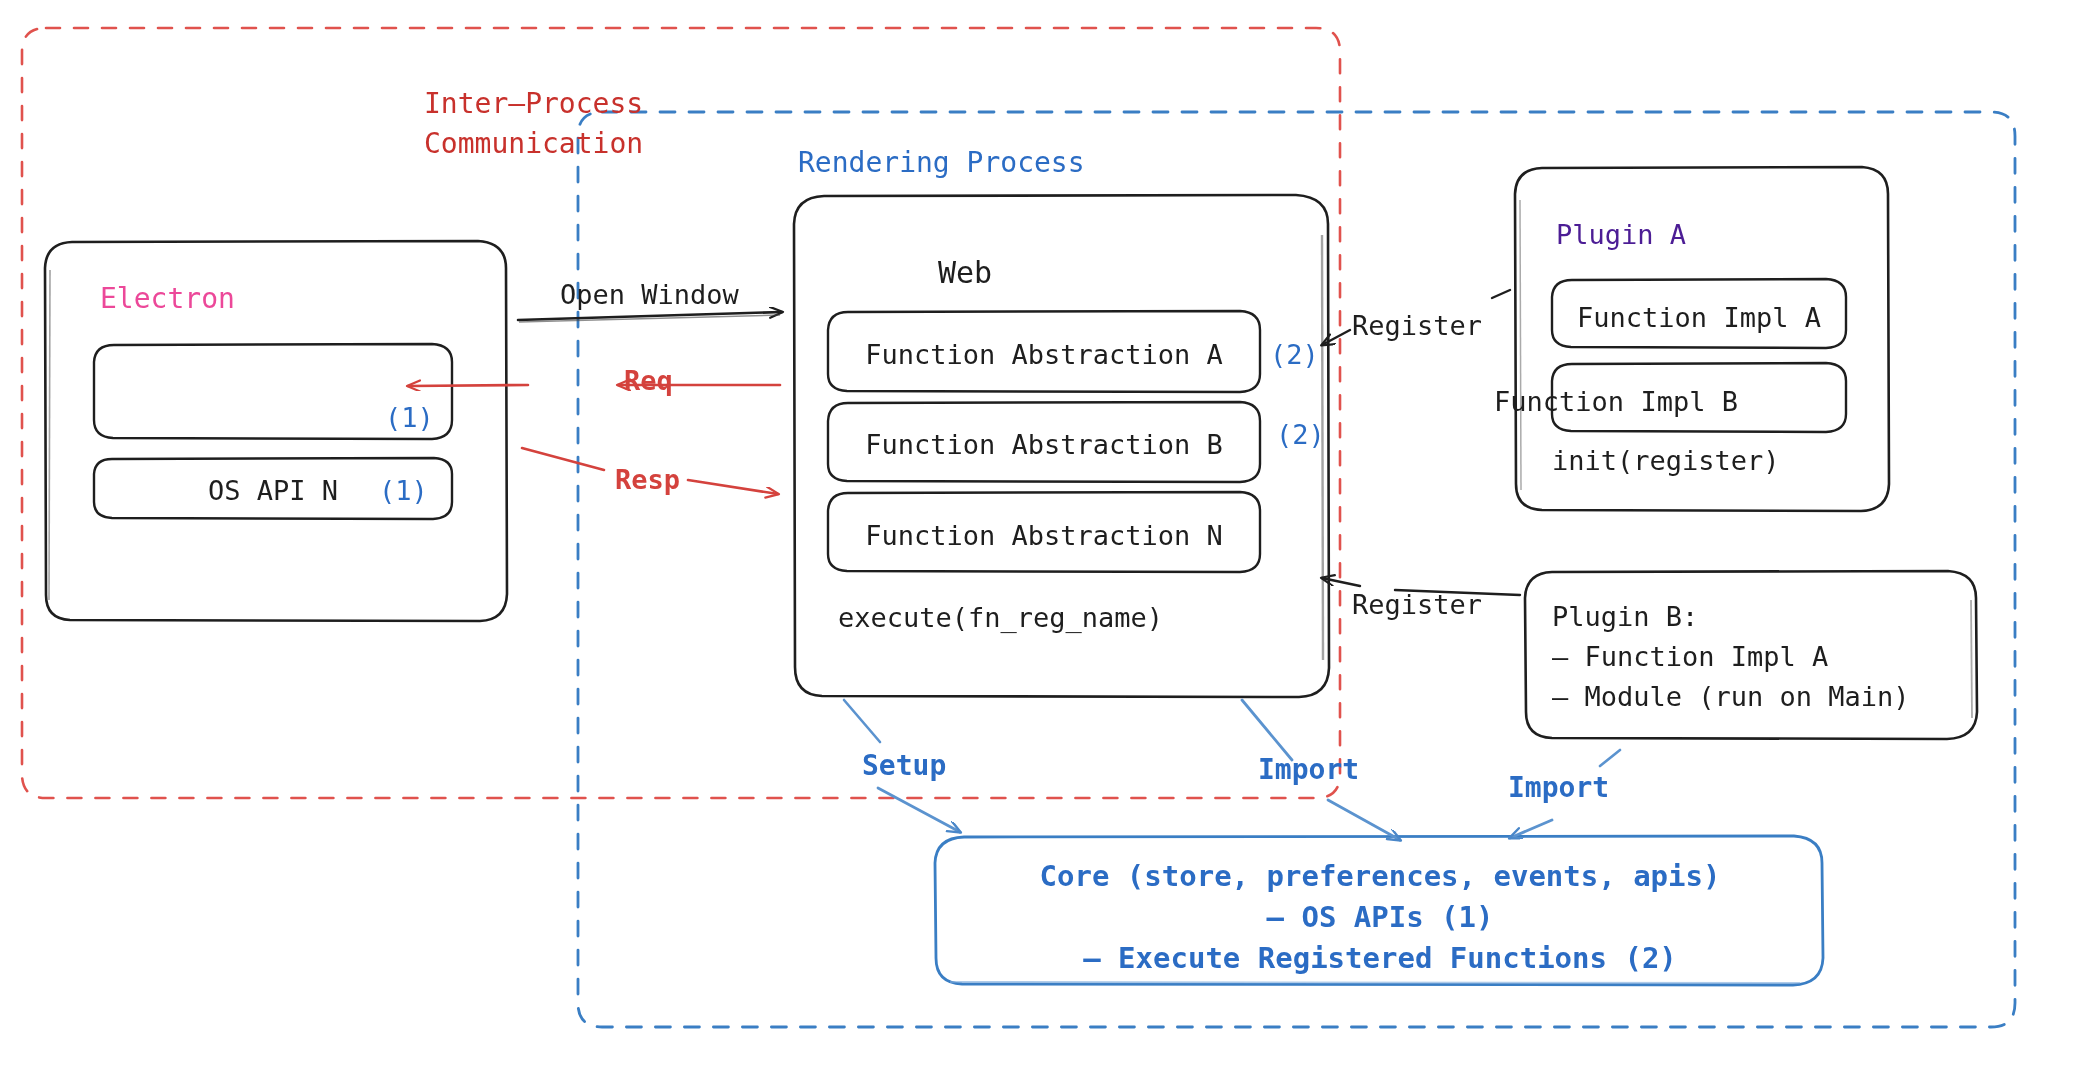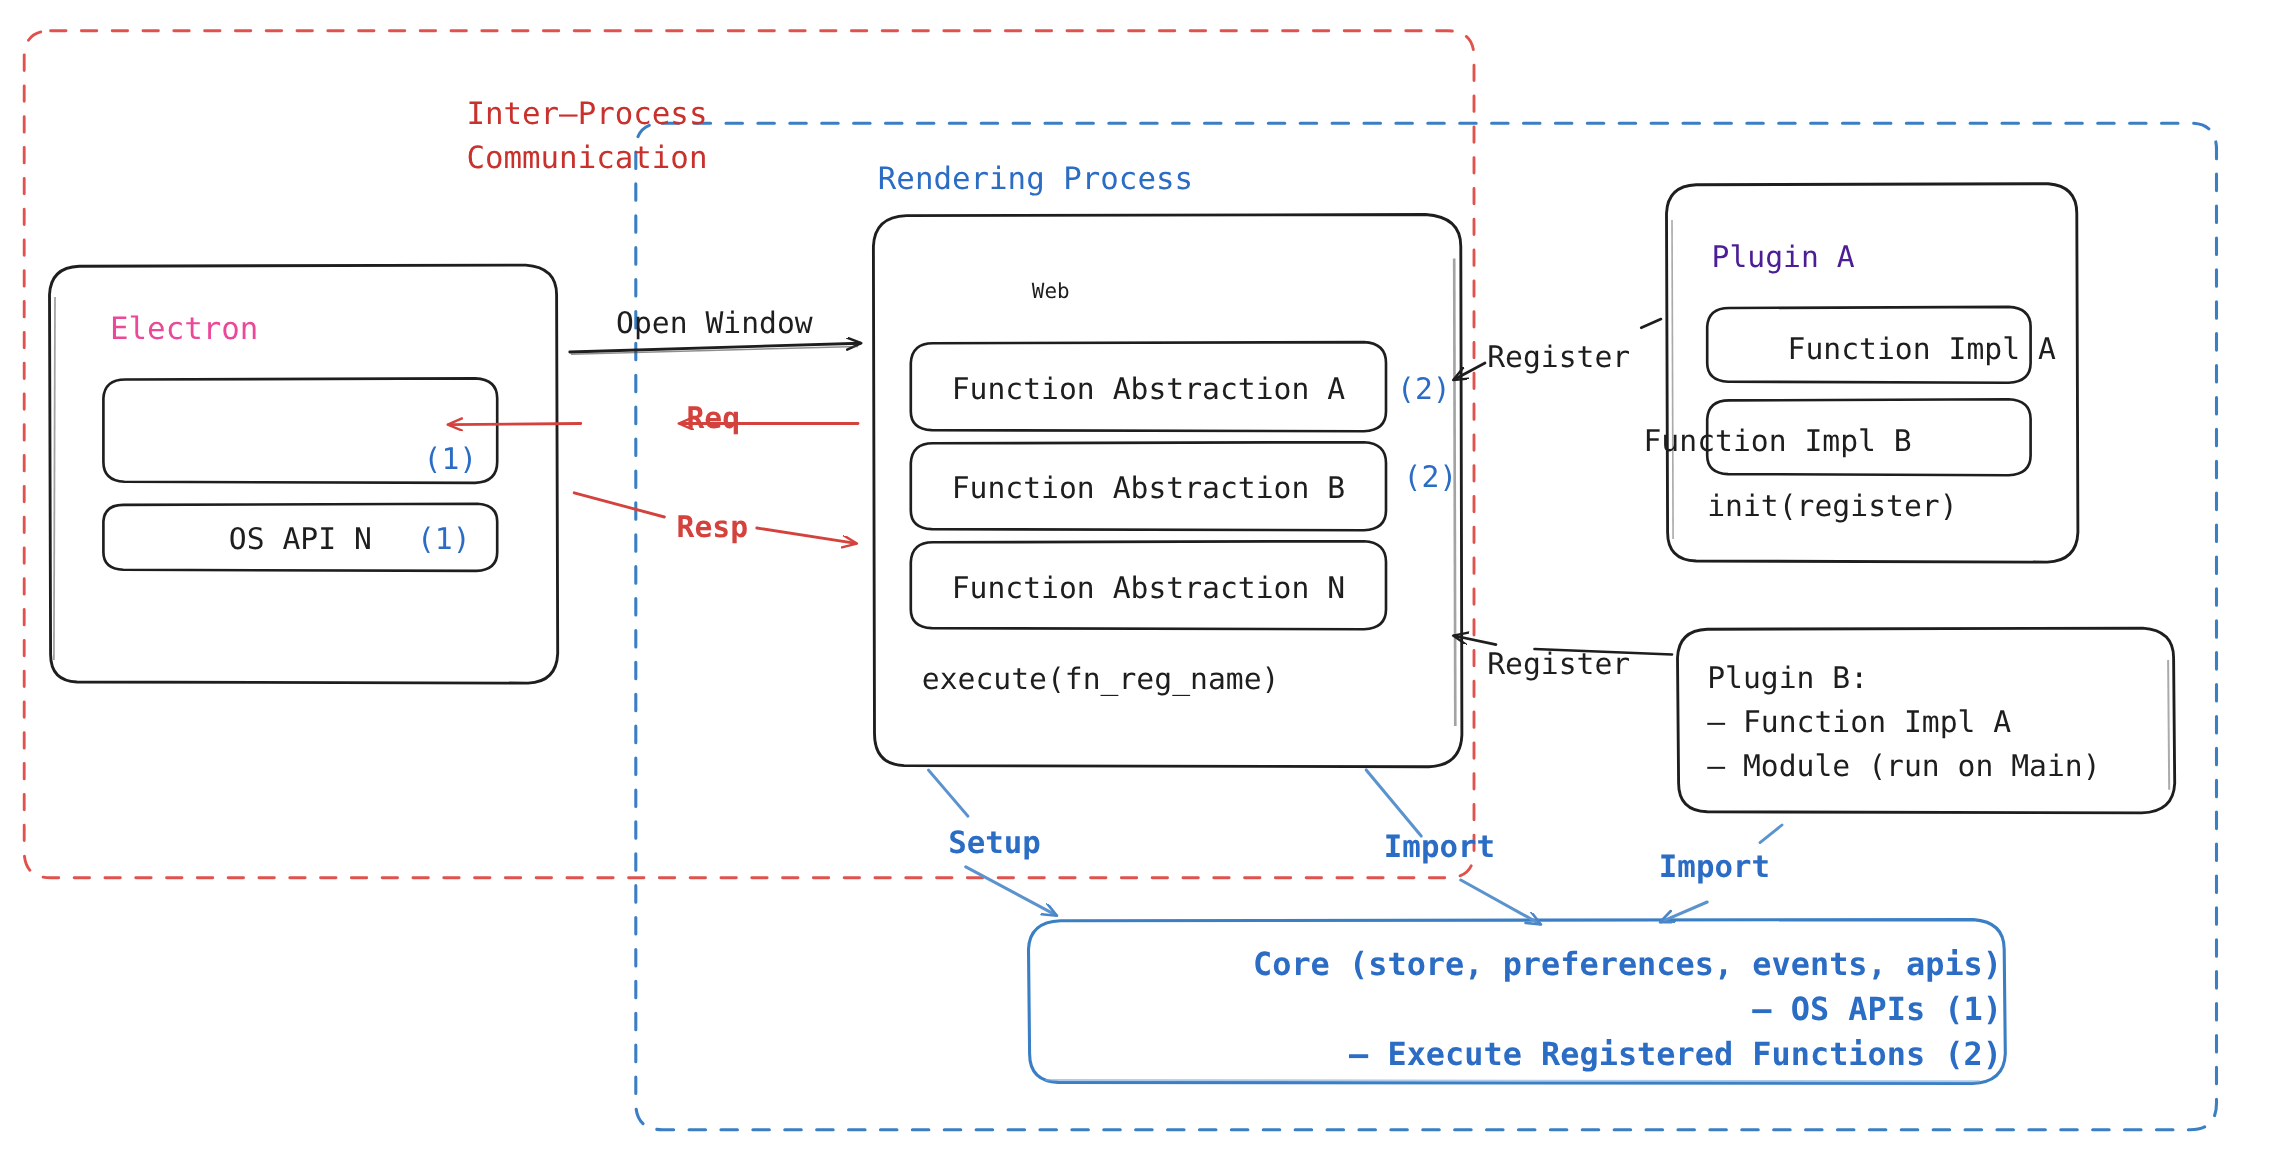--- a/index.html
+++ b/index.html
@@ -97,21 +97,21 @@
     left: 615px;
     top: 462px;
     font-size: 27px;
     color: #d4423d;
     font-weight: 600;
   }
   
   .web-title {
     left: 938px;
     top: 253px;
-    font-size: 19px;
+    font-size: 30px;
     color: #1e1e1e;
   }
   .fa-text {
     font-size: 27px;
     color: #1e1e1e;
     text-align: center;
   }
   .fa-num {
     font-size: 27px;
     color: #2b6cc4;
@@ -182,21 +182,21 @@
     font-size: 28px;
     color: #2b6cc4;
     font-weight: 700;
   }
   
   .core-text {
     position: absolute;
     left: 940px;
     top: 856px;
     width: 880px;
-    text-align: right;
+    text-align: center;
     font-size: 29px;
     font-weight: 700;
     color: #2b6cc4;
     line-height: 1.42;
     white-space: pre-line;
   }
 </style>
 </head>
 <body>
 
@@ -355,21 +355,21 @@
   <div class="lbl fa-num" style="left:1270px; top:337px;">(2)</div>
 
   <div class="lbl fa-text" style="left:828px; top:427px; width:432px;">Function Abstraction B</div>
   <div class="lbl fa-num" style="left:1276px; top:417px;">(2)</div>
 
   <div class="lbl fa-text" style="left:828px; top:518px; width:432px;">Function Abstraction N</div>
 
   <div class="lbl execute-lbl">execute(fn_reg_name)</div>
 
   <div class="lbl plugin-a-title">Plugin A</div>
-  <div class="lbl impl-text" style="left:1552px; top:300px; width:294px;padding-left:48px;">Function Impl A</div>
+  <div class="lbl impl-text" style="left:1552px; top:300px; width:294px;">Function Impl A</div>
   <div class="lbl impl-text" style="left:1469px; top:384px; width:294px;">Function Impl B</div>
   <div class="lbl init-lbl">init(register)</div>
 
   <div class="lbl plugin-b-text">Plugin B:
 – Function Impl A
 – Module (run on Main)</div>
 
   <div class="core-text">Core (store, preferences, events, apis)
 – OS APIs (1)
 – Execute Registered Functions (2)</div>

